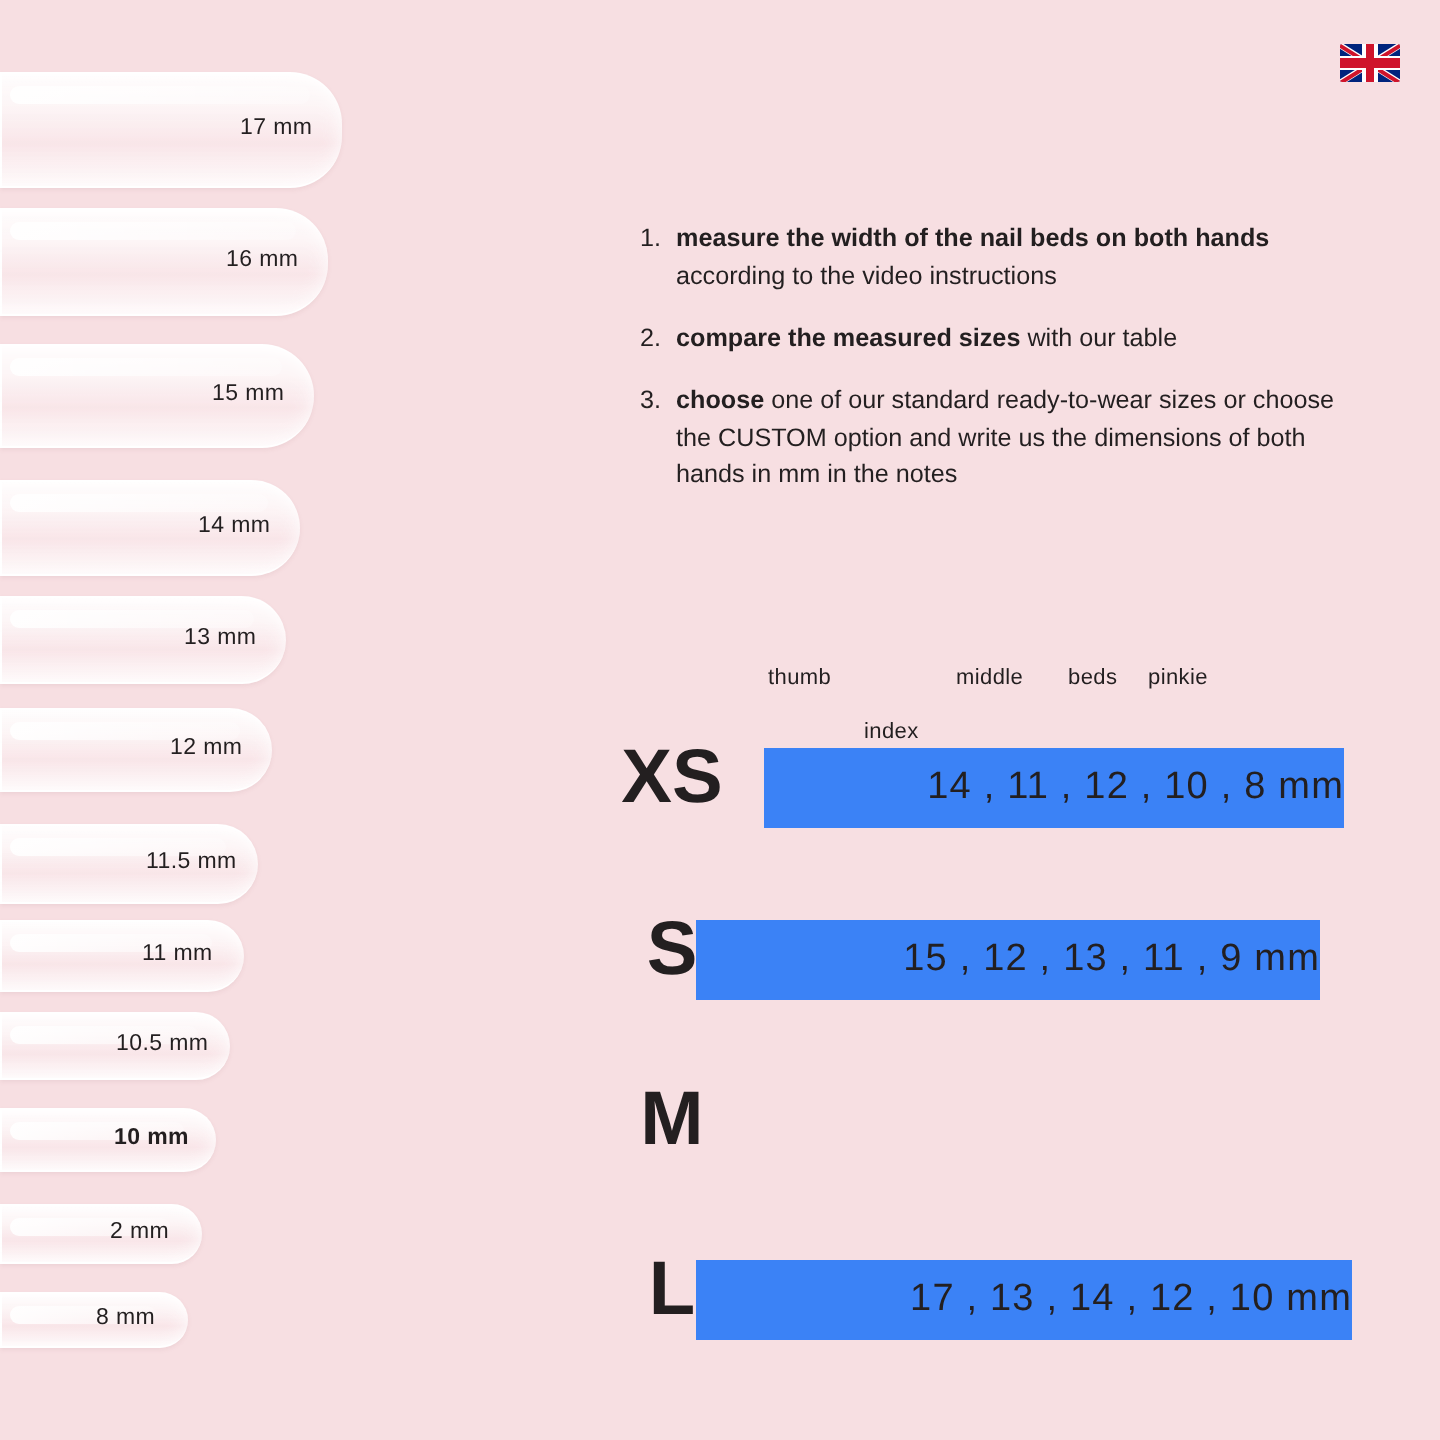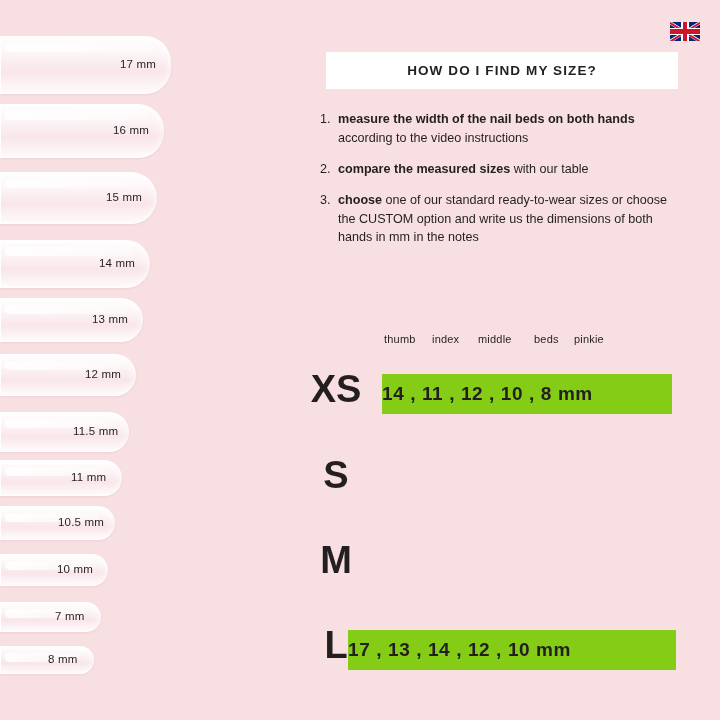--- a/index.html
+++ b/index.html
@@ -186,26 +186,26 @@
     width: 60px;
     text-align: center;
     font-weight: bold;
     color: #231f20;
     font-family: "Liberation Sans", sans-serif;
     line-height: 1;
   }
   .size-values {
     position: absolute;
     top: 0;
-    background: #84cc16;
-    font-weight: bold;
+    background: #3b82f6;
+    font-weight: normal;
     font-size: 19px;
     letter-spacing: 0.6px;
     padding: 9px 0;
-    text-align: left;
+    text-align: right;
     white-space: nowrap;
     color: #231f20;
   }
 </style>
 </head>
 <body>
 
 <div class="page">
 
   <div class="flag">
@@ -251,59 +251,59 @@
       <div class="nail-row" style="top: 424px; height: 34px;">
         <div class="tip" style="width: 121px;"></div>
         <div class="tip-label" style="left: 71px;">11 mm</div>
       </div>
       <div class="nail-row" style="top: 470px; height: 32px;">
         <div class="tip" style="width: 114px;"></div>
         <div class="tip-label" style="left: 58px;">10.5 mm</div>
       </div>
       <div class="nail-row" style="top: 518px; height: 30px;">
         <div class="tip" style="width: 107px;"></div>
-        <div class="tip-label" style="left: 57px;">10 mm</div>
+        <div class="tip-label" style="left: 57px; font-weight: bold;">10 mm</div>
       </div>
       <div class="nail-row" style="top: 566px; height: 28px;">
         <div class="tip" style="width: 100px;"></div>
-        <div class="tip-label" style="left: 55px;">7 mm</div>
+        <div class="tip-label" style="left: 55px;">2 mm</div>
       </div>
       <div class="nail-row" style="top: 610px; height: 26px;">
         <div class="tip" style="width: 93px;"></div>
         <div class="tip-label" style="left: 48px;">8 mm</div>
       </div>
     </div>
 
   <div class="right">
 
-    <div class="banner banner-find">HOW DO I FIND MY SIZE?</div>
 
     <div class="steps">
       <ol>
           <li><b>measure the width of the nail beds on both hands</b><span> according to the video instructions</span></li>
           <li><b>compare the measured sizes</b><span> with our table</span></li>
           <li><b>choose</b><span> one of our standard ready-to-wear sizes or choose the CUSTOM option and write us the dimensions of both hands in mm in the notes</span></li>
         </ol>
     </div>
 
 
     <div class="finger-heads">
         <span style="left: 18px;">thumb</span>
-        <span style="left: 66px;">index</span>
+        <span style="left: 66px; margin-top: 27px;">index</span>
         <span style="left: 112px;">middle</span>
         <span style="left: 168px;">beds</span>
         <span style="left: 208px;">pinkie</span>
       </div>
 
   <div class="size-row" style="top: 364px;">
         <div class="size-letter" style="font-size: 38px; top: 6px;">XS</div>
         <div class="size-values" style="left: 76px; width: 290px; top: 10px;">14 , 11 , 12 , 10 , 8 mm</div>
       </div>
       <div class="size-row" style="top: 450px;">
         <div class="size-letter" style="font-size: 38px; top: 6px;">S</div>
+        <div class="size-values" style="left: 42px; width: 312px; top: 10px;">15 , 12 , 13 , 11 , 9 mm</div>
       </div>
       <div class="size-row" style="top: 535px;">
         <div class="size-letter" style="font-size: 38px; top: 6px;">M</div>
       </div>
       <div class="size-row" style="top: 620px;">
         <div class="size-letter" style="font-size: 38px; top: 6px;">L</div>
         <div class="size-values" style="left: 42px; width: 328px; top: 10px;">17 , 13 , 14 , 12 , 10 mm</div>
       </div>
     </div>
 </div>

